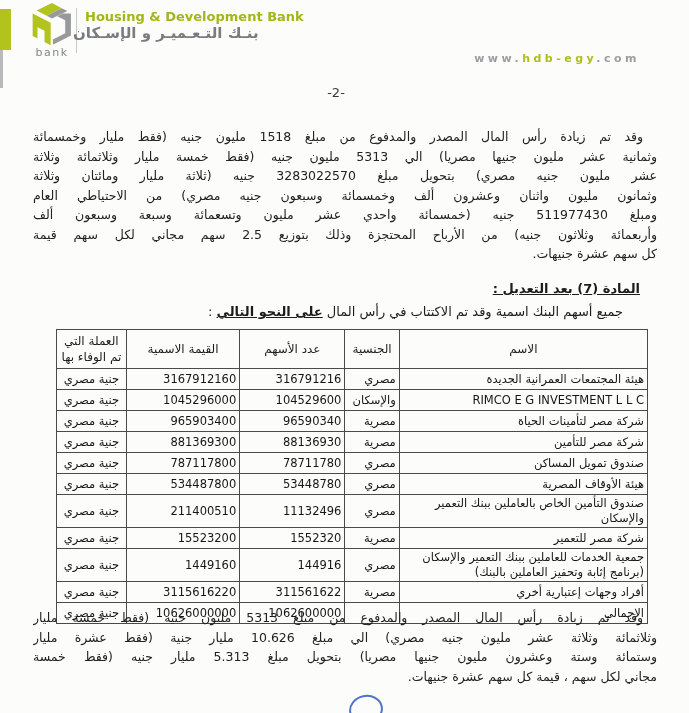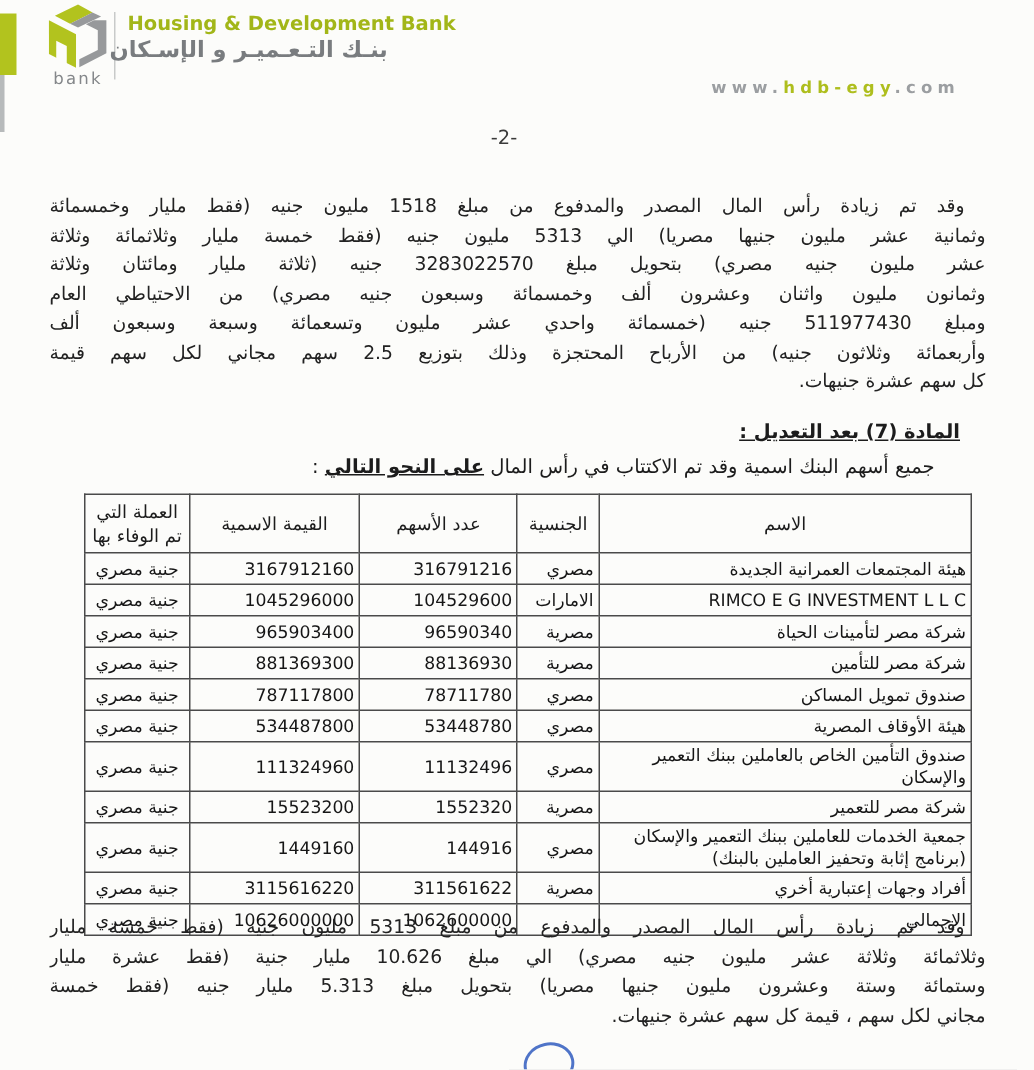--- a/index.html
+++ b/index.html
@@ -116,21 +116,21 @@
   <tr>
     <td class="c-name">هيئة المجتمعات العمرانية الجديدة</td>
     <td class="c-nat">مصري</td>
     <td class="c-num">316791216</td>
     <td class="c-num">3167912160</td>
     <td class="c-cur">جنية مصري</td>
   </tr>
 
   <tr>
     <td class="c-name">RIMCO E G INVESTMENT L L C</td>
-    <td class="c-nat">الامارات</td>
+    <td class="c-nat">والإسكان</td>
     <td class="c-num">104529600</td>
     <td class="c-num">1045296000</td>
     <td class="c-cur">جنية مصري</td>
   </tr>
 
   <tr>
     <td class="c-name">شركة مصر لتأمينات الحياة</td>
     <td class="c-nat">مصرية</td>
     <td class="c-num">96590340</td>
     <td class="c-num">965903400</td>
@@ -158,21 +158,21 @@
     <td class="c-nat">مصري</td>
     <td class="c-num">53448780</td>
     <td class="c-num">534487800</td>
     <td class="c-cur">جنية مصري</td>
   </tr>
 
   <tr>
     <td class="c-name">صندوق التأمين الخاص بالعاملين ببنك التعمير والإسكان</td>
     <td class="c-nat">مصري</td>
     <td class="c-num">11132496</td>
-    <td class="c-num">111324960</td>
+    <td class="c-num">211400510</td>
     <td class="c-cur">جنية مصري</td>
   </tr>
 
   <tr>
     <td class="c-name">شركة مصر للتعمير</td>
     <td class="c-nat">مصرية</td>
     <td class="c-num">1552320</td>
     <td class="c-num">15523200</td>
     <td class="c-cur">جنية مصري</td>
   </tr>

